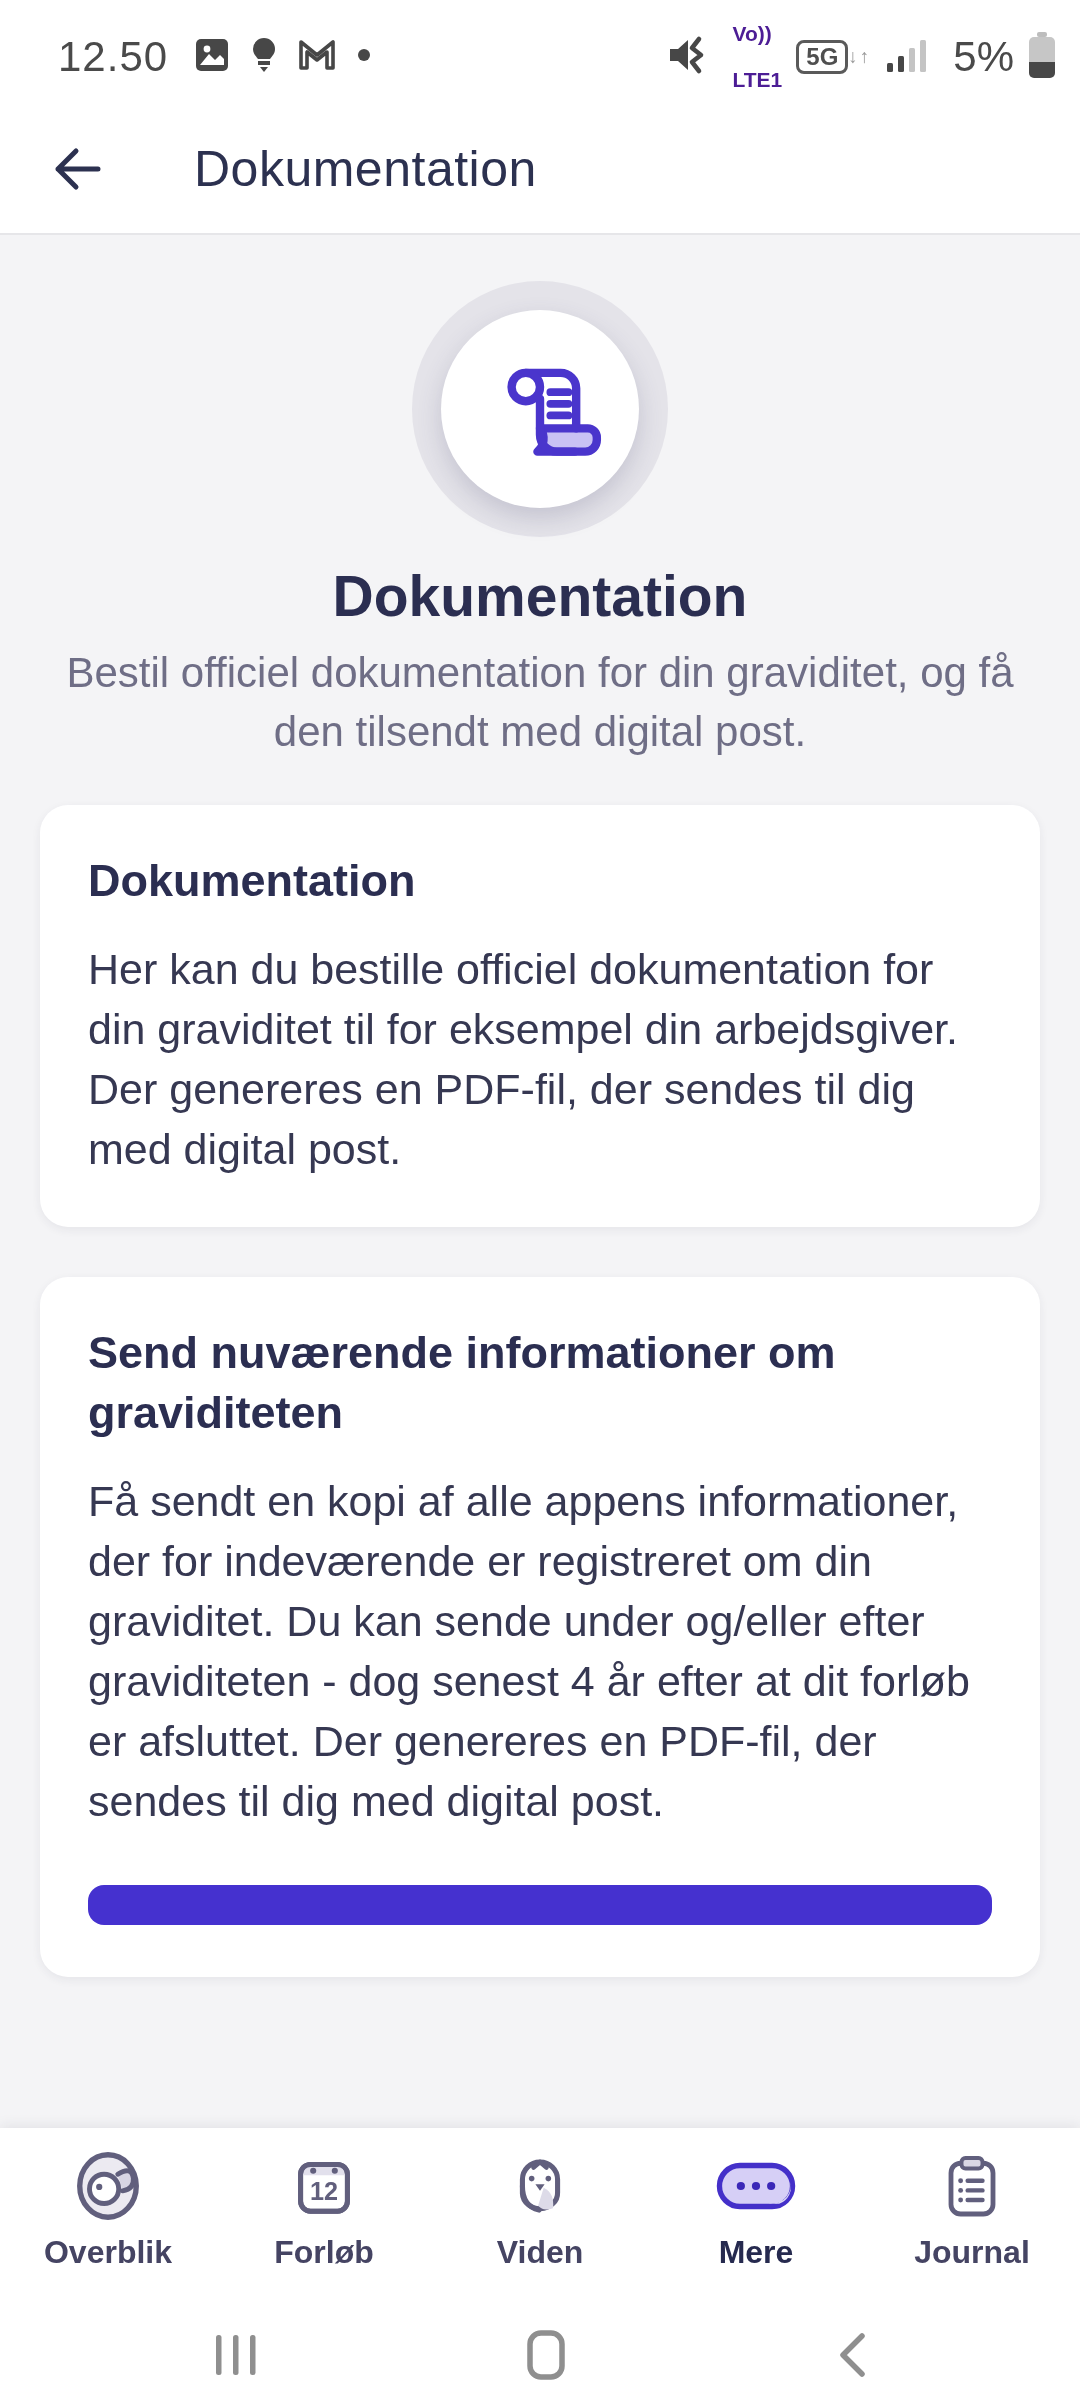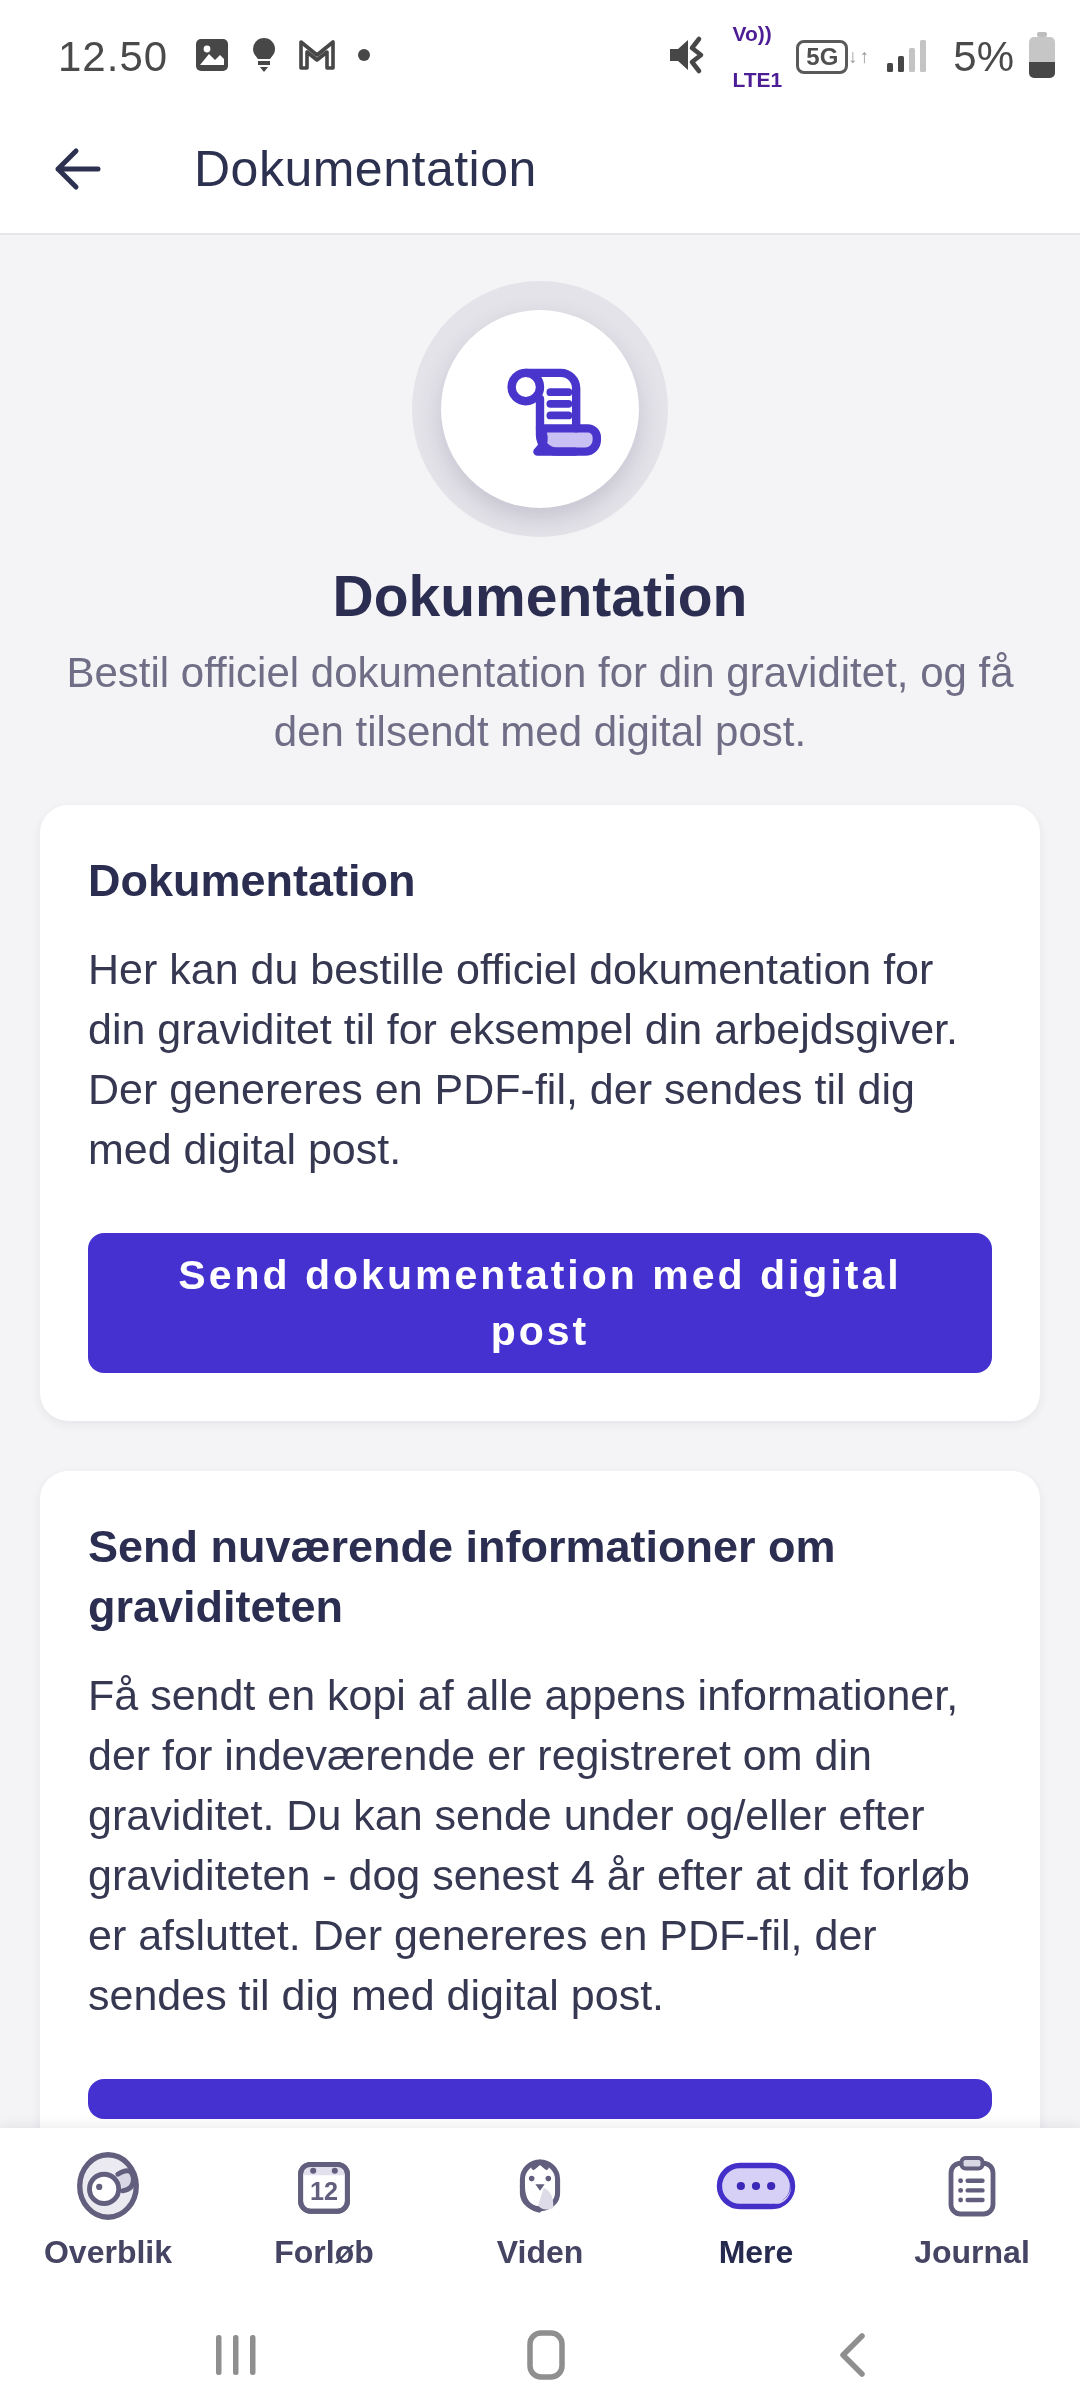--- a/index.html
+++ b/index.html
@@ -166,21 +166,20 @@
       </svg>
     </div>
   </div>
   <div class="hero-title">Dokumentation</div>
   <div class="hero-sub">Bestil officiel dokumentation for din graviditet, og få den tilsendt med digital post.</div>
 </div>
 
 <div class="card card-1">
   <div class="card-title">Dokumentation</div>
   <div class="card-body">Her kan du bestille officiel dokumentation for din graviditet til for eksempel din arbejdsgiver. Der genereres en PDF-fil, der sendes til dig med digital post.</div>
-  <button class="btn-primary">Send dokumentation med digital post</button>
 </div>
 
 <div class="card card-2">
   <div class="card-title">Send nuværende informationer om graviditeten</div>
   <div class="card-body">Få sendt en kopi af alle appens informationer, der for indeværende er registreret om din graviditet. Du kan sende under og/eller efter graviditeten - dog senest 4 år efter at dit forløb er afsluttet. Der genereres en PDF-fil, der sendes til dig med digital post.</div>
   <button class="btn-sliver"></button>
 </div>
 
 <div class="bottom-nav">
 

